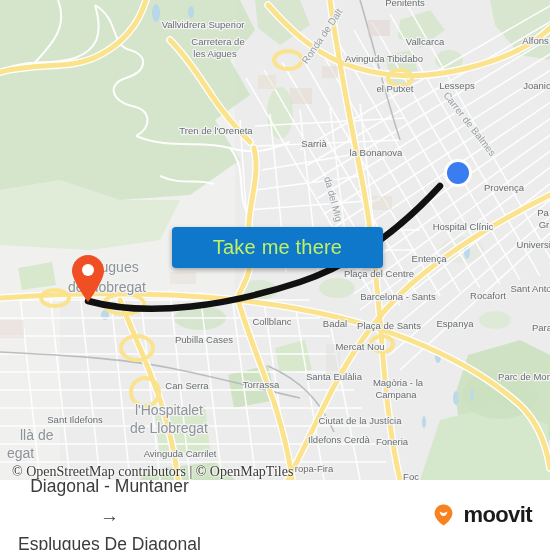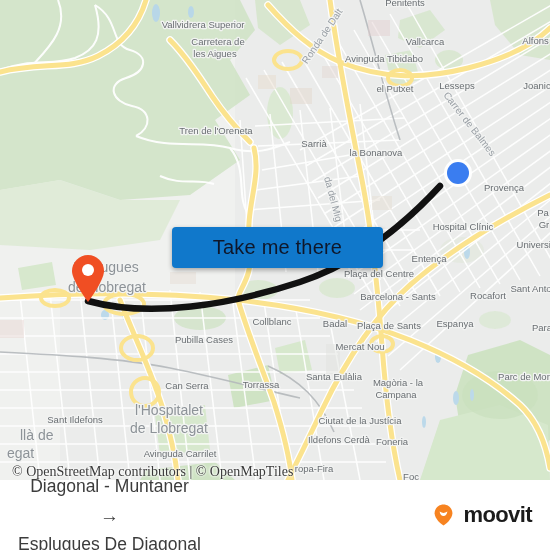--- a/index.html
+++ b/index.html
@@ -16,21 +16,21 @@
   .maplabel{font-family:"Liberation Sans","DejaVu Sans",sans-serif;
             fill:#6a6f73;font-size:9.5px;text-anchor:middle;
             paint-order:stroke;stroke:#f2f3f2;stroke-width:2.6px;
             stroke-linejoin:round;}
   .maplabel.big{font-size:14px;fill:#8d9398;}
   .maplabel.road{fill:#9aa0a6;font-size:10px;}
   .maplabel.left{text-anchor:start;}
 
   
   #cta{position:absolute;left:172px;top:227px;width:211px;height:41px;
-       background:#1078cb;border-radius:4px;color:#0f172a;
+       background:#1078cb;border-radius:4px;color:#bef264;
        display:flex;align-items:center;justify-content:center;
        font-size:20px;letter-spacing:.2px;
        box-shadow:0 2px 5px rgba(0,0,0,.32);cursor:pointer;
        user-select:none;}
 
   
   #attrib{position:absolute;left:0;top:463px;width:550px;height:17px;
           display:flex;align-items:center;}
   #attrib span{font-size:14px;color:#3a3a3a;padding-left:12px;
                text-shadow:0 0 3px #fff,0 0 3px #fff,0 0 2px #fff;font-family:Liberation Serif, serif;}

